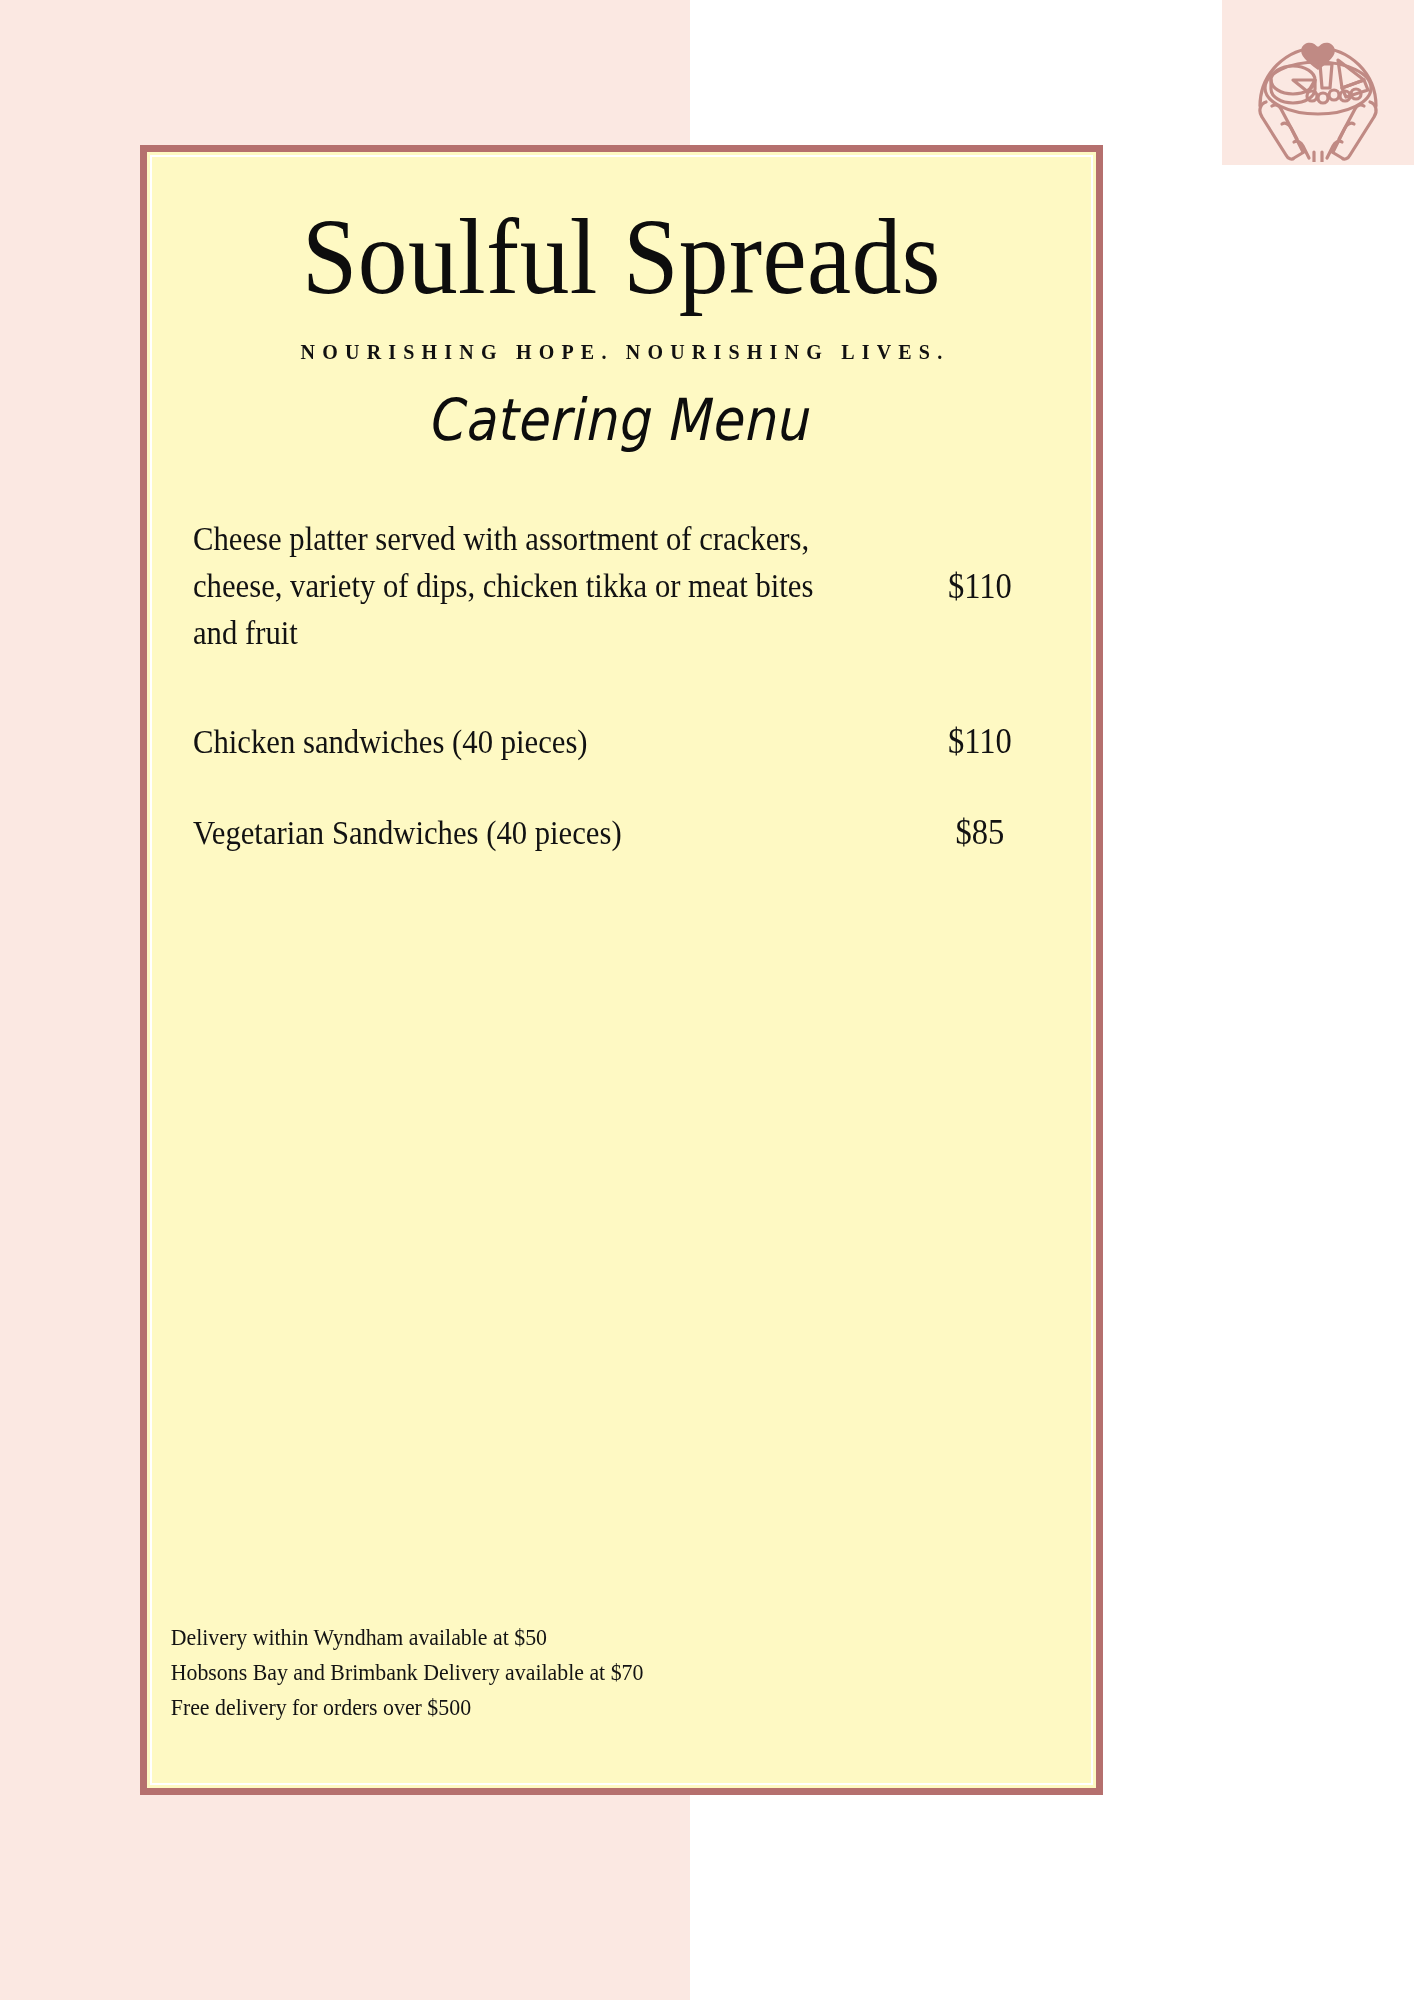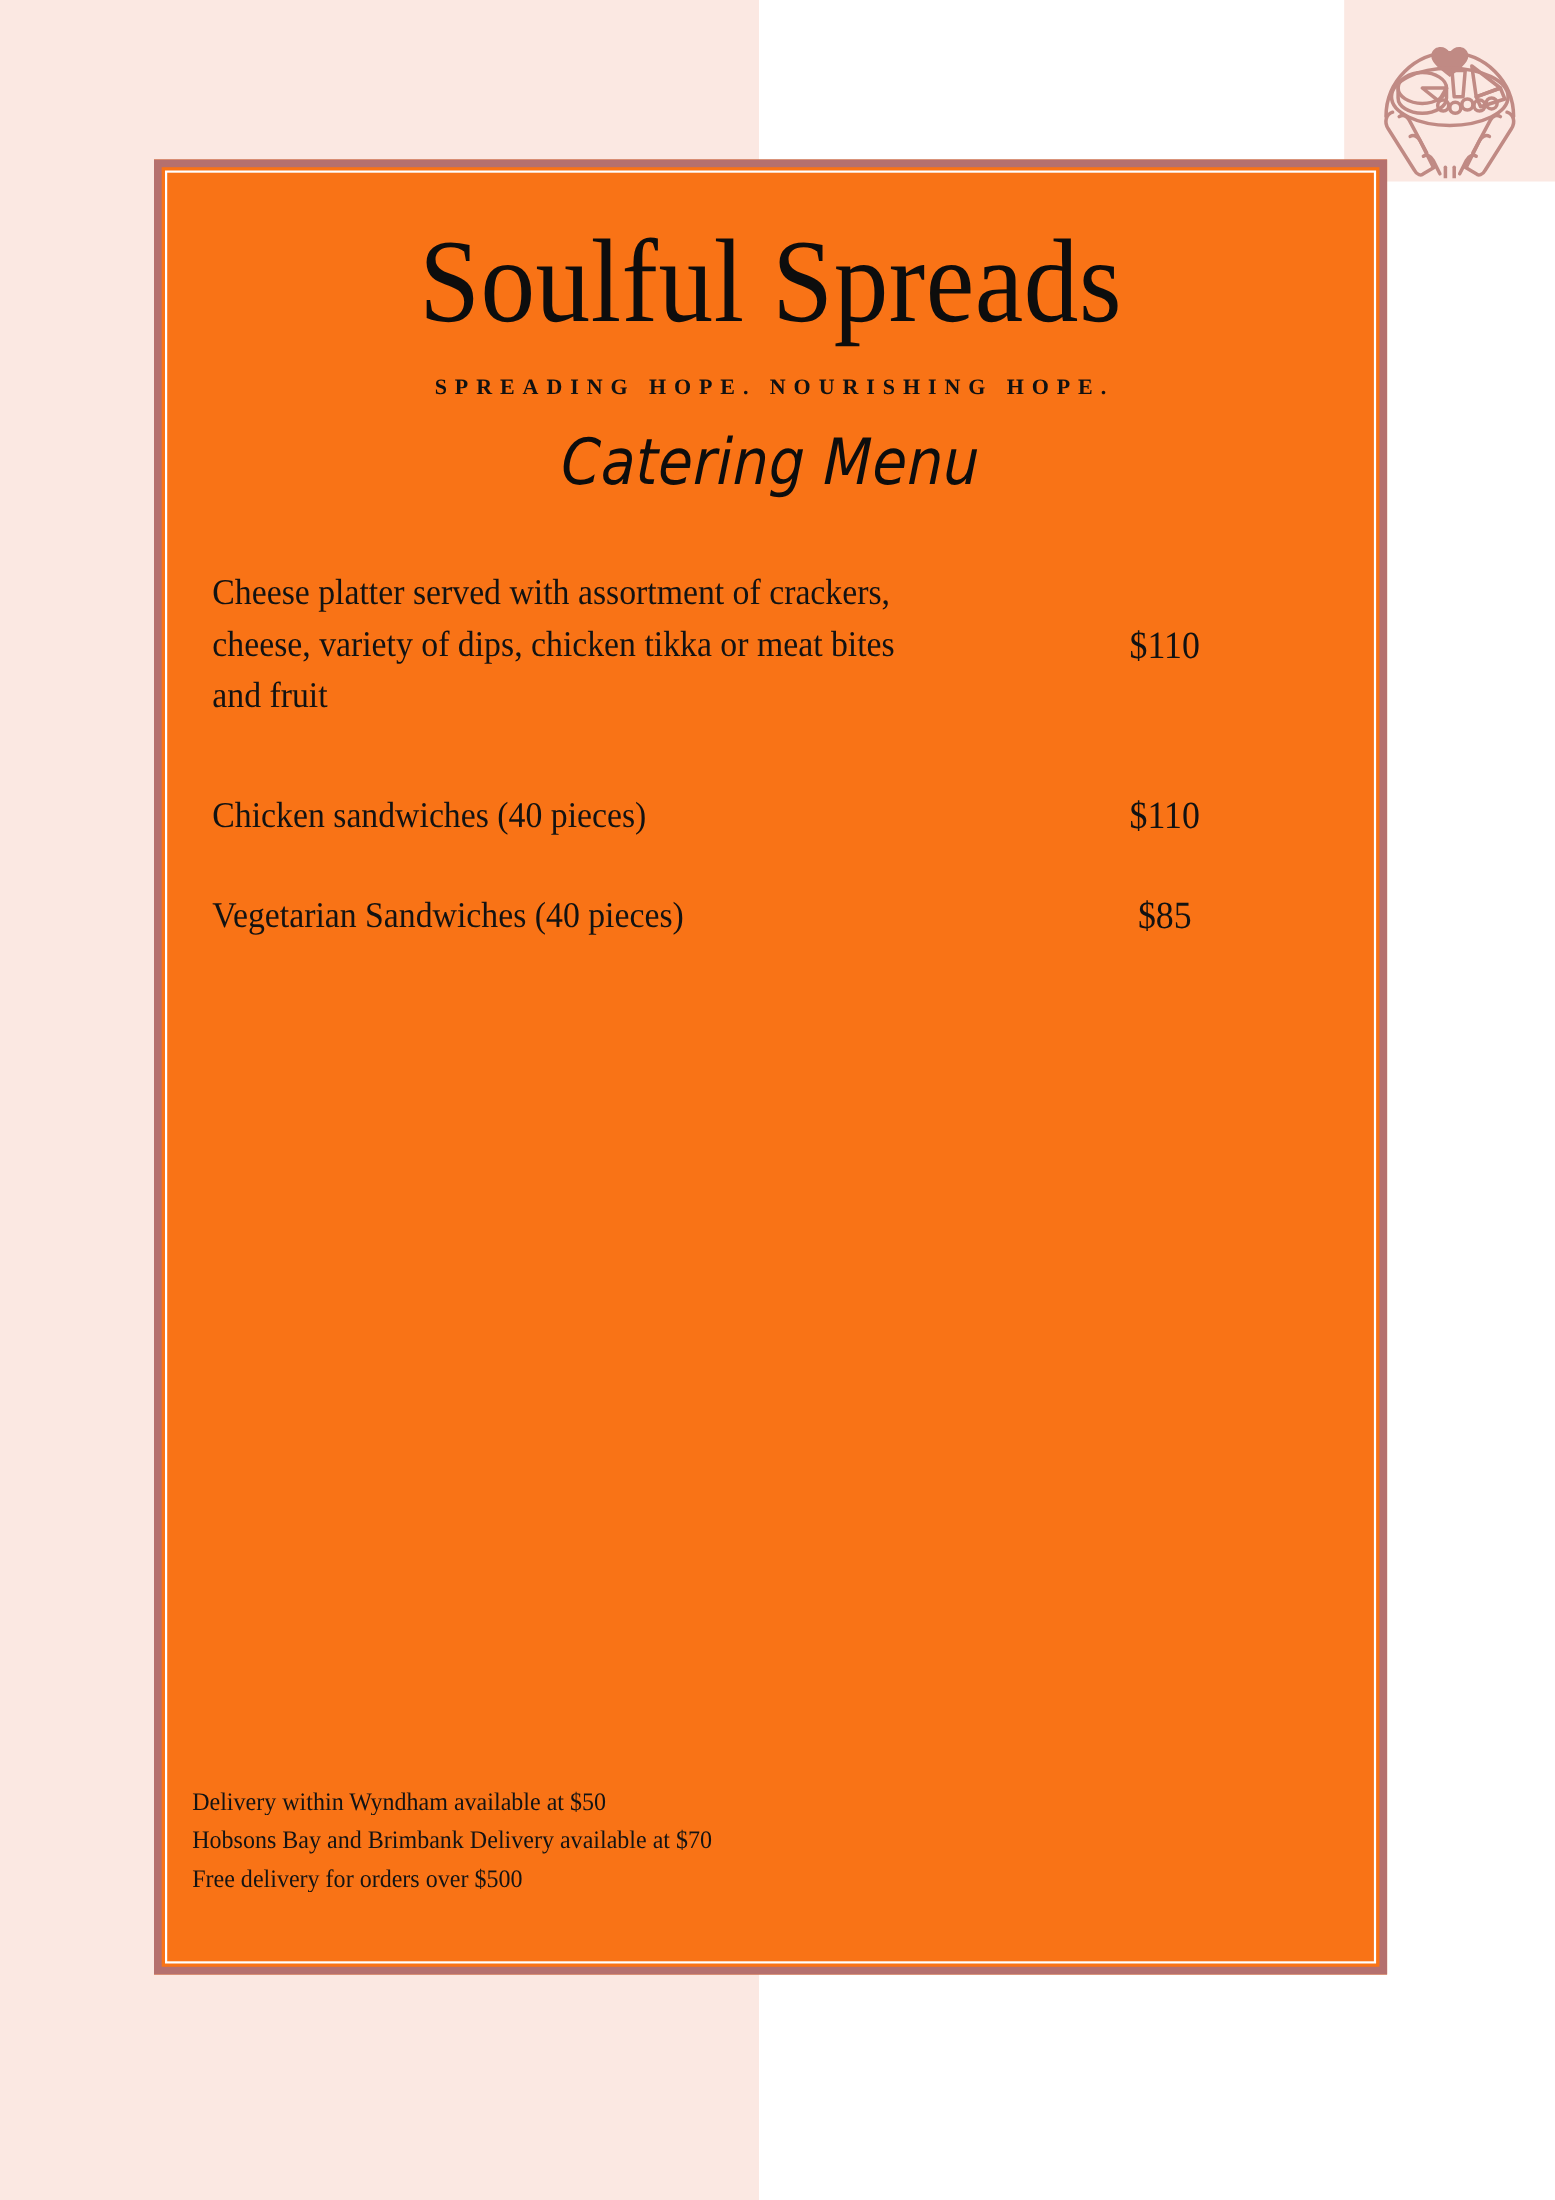--- a/index.html
+++ b/index.html
@@ -42,23 +42,23 @@
     width: 160px;
     height: 160px;
   }
   .logo-mark svg { display: block; width: 100%; height: 100%; }
 
   
   .menu-frame {
     position: absolute;
     left: 140px;
     top: 145px;
-    width: 1121px;
+    width: 963px;
     height: 1650px;
-    background: #f97316;
+    background: #fef9c3;
     border: 7px solid #b5706e;
     box-sizing: border-box;
     padding: 0;
   }
   .frame-inner {
     position: absolute;
     left: 3px;
     top: 3px;
     right: 3px;
     bottom: 3px;
@@ -191,21 +191,21 @@
       <path d="M84 150 l0 12"></path>
     </g>
   </svg>
 </div>
 
 <div class="menu-frame">
   <div class="frame-inner"></div>
 
   <div class="header-block">
     <h1 class="brand-title">Soulful Spreads</h1>
-    <p class="brand-tagline">SPREADING HOPE. NOURISHING HOPE.</p>
+    <p class="brand-tagline">NOURISHING HOPE. NOURISHING LIVES.</p>
     <p class="menu-script">Catering Menu</p>
   </div>
 
   <div class="menu-list">
 
 
     <div class="menu-row">
       <div class="menu-desc">Cheese platter served with assortment of crackers, cheese, variety of dips, chicken tikka or meat bites and fruit</div>
       <div class="menu-price">$110</div>
     </div>

